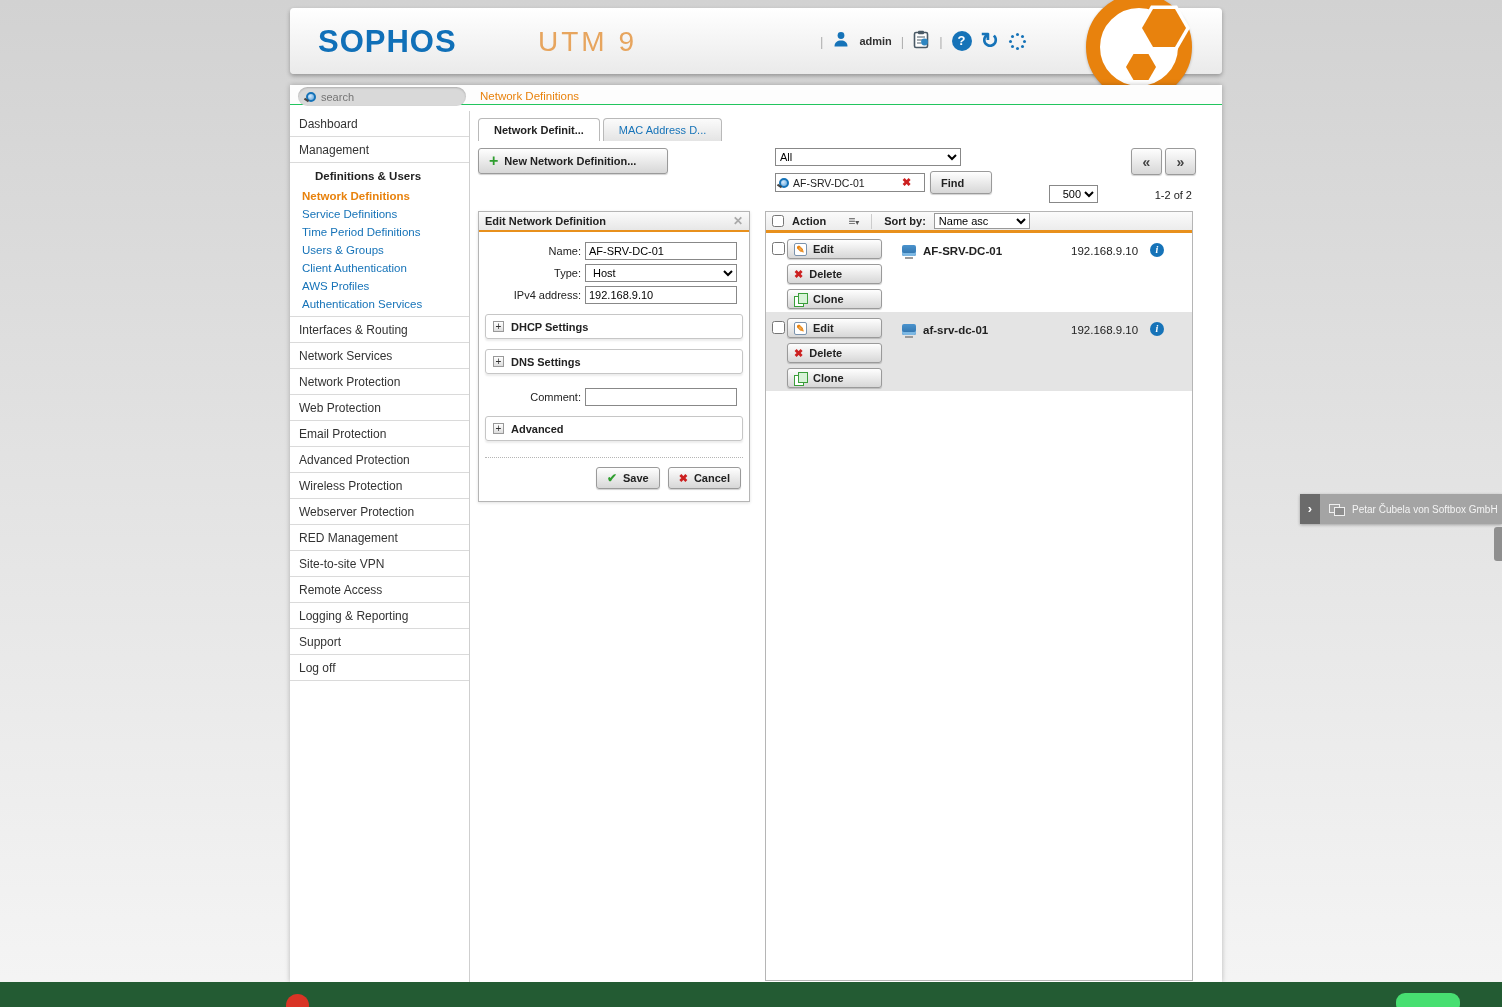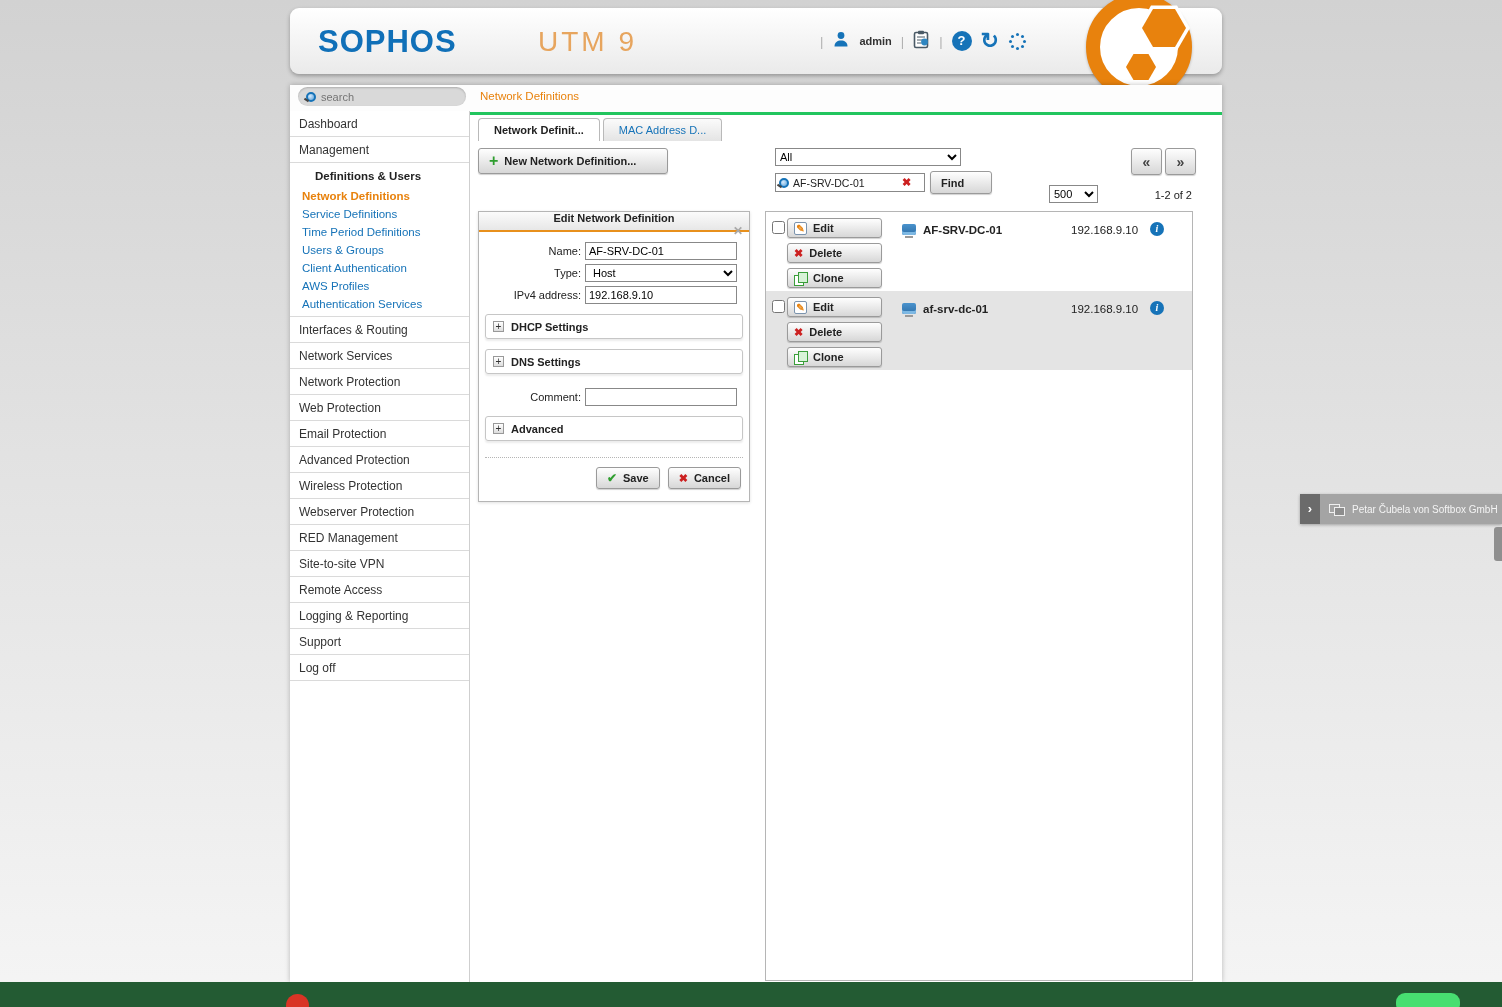--- a/index.html
+++ b/index.html
@@ -6,21 +6,21 @@
   html,body { width:1502px; height:1007px; overflow:hidden; }
   body {
     font-family:"Liberation Sans", sans-serif;
     background:linear-gradient(180deg,#d2d2d2 0%,#e2e2e2 45%,#f5f5f5 100%);
     position:relative; color:#222;
   }
   
   #header-card{
     position:absolute; left:290px; top:8px; width:932px; height:66px;
     background:linear-gradient(#ffffff,#eaeaea);
-    border-radius:9px; box-shadow:0 2px 4px rgba(0,0,0,.3);
+    border-radius:4px; box-shadow:0 2px 4px rgba(0,0,0,.3);
   }
   .brand{ position:absolute; left:28px; top:16px; font-size:31px; font-weight:bold;
     color:#1070b8; letter-spacing:1px; }
   .product{ position:absolute; left:220px; top:18px; font-size:28px; color:#e7a55e;
     letter-spacing:3px; font-weight:normal;margin-left:28px; }
   .hdr-right{ position:absolute; left:530px; top:0; height:66px; display:flex;
     align-items:center; gap:9px; }
   .hdr-sep{ color:#b0b0b0; font-size:13px; }
   .hdr-user{ font-size:11px; color:#333;font-weight:bold; }
   .help-ico{ width:20px; height:20px; border-radius:50%; background:#1673b8; color:#fff;
@@ -37,21 +37,21 @@
     border-radius:50%; border:14px solid #e8820d; background:#fff;
     box-shadow:0 1px 3px rgba(0,0,0,.25); }
   .hex{ position:absolute; background:#e8820d;
     clip-path:polygon(25% 6.7%,75% 6.7%,100% 50%,75% 93.3%,25% 93.3%,0% 50%); }
   .hex.white{ background:#fff; }
   
   #content-card{
     position:absolute; left:290px; top:85px; width:932px; height:897px;
     background:#fff; box-shadow:0 0 5px rgba(0,0,0,.25);
   }
-  .topstrip{ position:relative; height:30px; border-bottom:3px solid #22c55e; background:#fdfdfd; }
+  .topstrip{ position:relative; height:20px; border-bottom:1px solid #22c55e; background:#fdfdfd; }
   .search-pill{ position:absolute; left:8px; top:2px; width:168px; height:19px;
     background:#d9d9d9; border-radius:10px; display:flex; align-items:center;
     padding:0 8px; gap:5px; box-shadow:inset 0 1px 2px rgba(0,0,0,.2); border:none; }
   .search-pill input{ border:none; background:transparent; font-size:11px; color:#666;
     width:120px; outline:none; font-family:inherit; }
   .lens{ position:relative; width:10px; height:10px; border:2px solid #1673b8;
     border-radius:50%; background:radial-gradient(circle at 35% 35%,#d5eafc,#5aa0d8);
     display:inline-block; flex:none; }
   .lens::after{ content:""; position:absolute; width:5px; height:2px; background:#444;
     left:-4px; bottom:-1px; transform:rotate(35deg); }
@@ -78,21 +78,21 @@
     background:linear-gradient(#fefefe,#d7d7d7); border:1px solid #9a9a9a; border-radius:3px;
     font-weight:bold; font-size:11px; color:#222; padding:0 10px; height:22px;
     box-shadow:0 1px 1px rgba(0,0,0,.18); cursor:pointer; font-family:inherit; }
   .new-btn{ position:absolute; left:7px; top:37px; width:190px; height:26px; }
   .plus-ico{ color:#2f9e2f; font-size:16px; font-weight:bold; line-height:14px; }
   
   .edit-panel{ position:absolute; left:7px; top:100px; width:272px;
     border:1px solid #b5b5b5; background:#fff; box-shadow:0 1px 3px rgba(0,0,0,.12); }
   .panel-h{ height:20px; background:linear-gradient(#fbfbfb,#e7e7e7);
     border-bottom:2px solid #e8901c; display:flex; align-items:center; padding:0 6px;
-    font-weight:bold; font-size:11px;flex-direction:column; }
+    font-weight:bold; font-size:11px; }
   .close-x{ margin-left:auto; color:#a9a9a9; font-weight:bold; font-size:12px; cursor:pointer; }
   .panel-body{ padding:10px 6px 8px 6px; }
   .frow{ display:flex; align-items:center; margin-bottom:4px; }
   .frow label{ width:96px; text-align:right; margin-right:4px; font-size:11px; }
   .frow input,.frow select{ width:152px; height:18px; font-size:11px; border:1px solid #888;
     padding:0 3px; background:#fff; font-family:inherit; }
   .sectbox{ border:1px solid #c6c6c6; border-radius:3px; height:25px; display:flex;
     align-items:center; gap:7px; padding:0 7px; margin:10px 0; font-weight:bold;
     font-size:11px; box-shadow:0 2px 2px rgba(0,0,0,.08); cursor:pointer; }
   .expand-ico{ width:11px; height:11px; border:1px solid #999; flex:none;
@@ -106,21 +106,21 @@
   .filter-select{ position:absolute; left:304px; top:37px; width:186px; height:18px;
     font-size:11px; border:1px solid #888; background:#fff; font-family:inherit; }
   .find-box{ position:absolute; left:304px; top:62px; width:150px; height:19px;
     border:1px solid #888; background:#fff; display:flex; align-items:center;
     padding:0 3px; gap:4px; }
   .find-box input{ border:none; outline:none; font-size:10.5px; width:105px;
     font-family:inherit; color:#222; }
   .find-btn{ position:absolute; left:459px; top:60px; width:62px; height:23px; }
   .display-label{ position:absolute; left:532px; top:77px; font-size:11px;margin-top:48px; }
   .display-select{ position:absolute; left:578px; top:74px; width:49px; height:18px;
-    font-size:11px; border:1px solid #888; background:#fff; font-family:inherit; }
+    font-size:11px; border:1px solid #888; background:#fff; font-family:inherit;text-align:right; }
   .pager{ position:absolute; left:660px; top:37px; display:flex; gap:3px; }
   .pager .btn{ width:31px; height:27px; justify-content:center; font-size:14px;
     color:#444; padding:0; }
   .range-text{ position:absolute; right:30px; top:78px; font-size:11px; }
   
   .list-panel{ position:absolute; left:294px; top:100px; width:428px; height:770px;
     border:1px solid #b5b5b5; background:#fff; }
   .list-head{ height:21px; background:linear-gradient(#fbfbfb,#ececec);
     border-bottom:3px solid #e8901c; display:flex; align-items:center; padding:0 6px;
     font-size:11px; gap:8px; }
@@ -330,20 +330,30 @@
       <option>500</option>
     </select>
 
     <div class="pager">
       <button class="btn">«</button>
       <button class="btn">»</button>
     </div>
     <span class="range-text">1-2 of 2</span>
 
     <div class="list-panel">
+      <div class="list-head">
+        <input type="checkbox" style="width: 12px; height: 12px;">
+        <span class="lbl">Action</span>
+        <span class="burger">≡<span class="caret">▾</span></span>
+        <span class="vsep"></span>
+        <span class="lbl">Sort by:</span>
+        <select class="sort-select">
+          <option>Name asc</option>
+        </select>
+      </div>
       <div>
           <div class="def-row">
             <input type="checkbox" class="row-check" style="">
             <div class="stack">
               <button class="btn row-btn">
                 <span class="edit-ico">✎</span>
                 <span>Edit</span>
               </button>
               <button class="btn row-btn">
                 <span class="x-red">✖</span>

